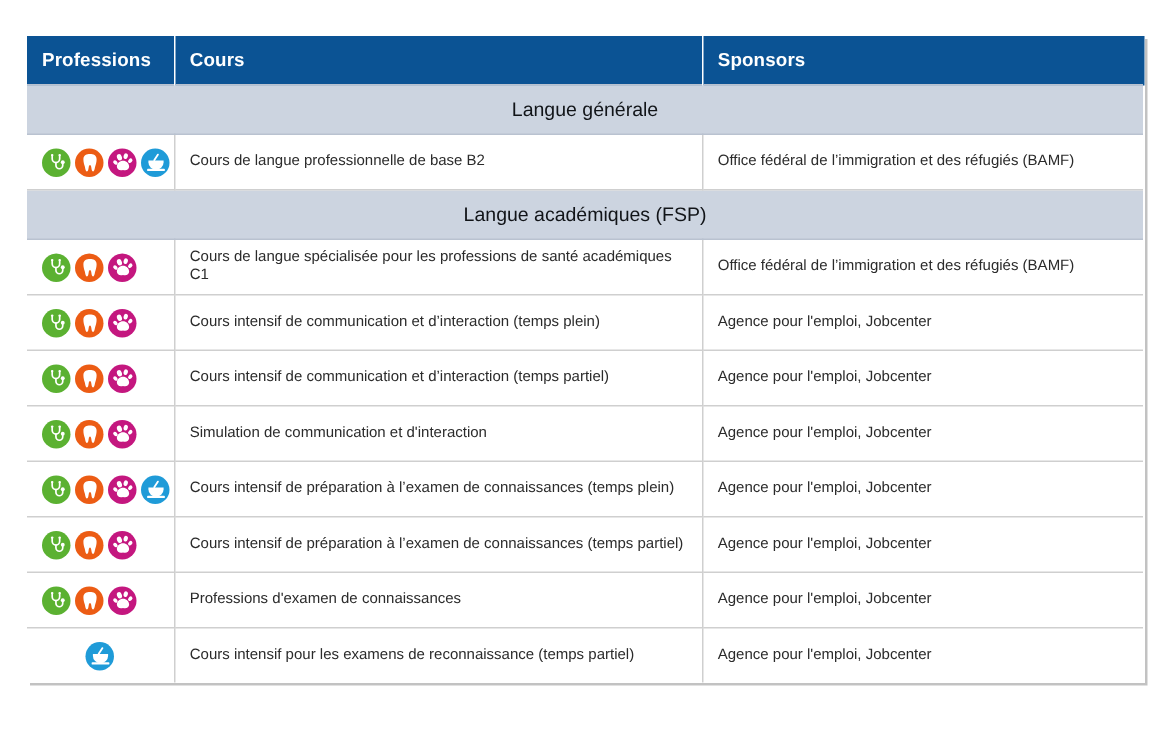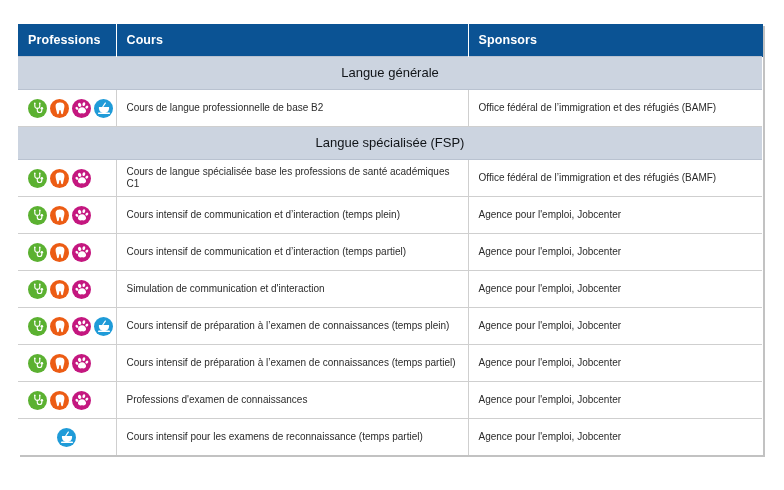--- a/index.html
+++ b/index.html
@@ -157,56 +157,56 @@
             </div>
           </td>
           <td>
             <span class="cell-txt">Cours de langue professionnelle de base B2</span>
           </td>
           <td>
             <span class="cell-txt">Office fédéral de l’immigration et des réfugiés (BAMF)</span>
           </td>
         </tr>
         <tr class="section">
-          <td colspan="3">Langue spécialisée (FSP)</td>
-        </tr>
-        <tr class="datarow">
-          <td class="prof">
-            <div class="icons">
-              <span class="ico ico-phys">
-    <svg width="13" height="13" viewBox="0 0 24 24" aria-hidden="true">
-      <g fill="none" stroke="#ffffff" stroke-width="2.1" stroke-linecap="round" stroke-linejoin="round">
-        <path d="M7 3v4.2a4.6 4.6 0 0 0 9.2 0V3"></path>
-        <path d="M11.6 11.8v3.4a4.2 4.2 0 0 0 8.4 0v-1.6"></path>
-      </g>
-      <circle cx="20" cy="11.4" r="2.4" fill="#ffffff"></circle>
-      <circle cx="7" cy="2.6" r="1.5" fill="#ffffff"></circle>
-      <circle cx="16.2" cy="2.6" r="1.5" fill="#ffffff"></circle>
-    </svg>
-  </span>
-              <span class="ico ico-dent">
-    <svg width="12" height="13" viewBox="0 0 24 26" aria-hidden="true">
-      <path fill="#ffffff" d="M12 1.2C7.6 1.2 3.2 2.6 3.2 8.2c0 4 .9 6.4 1.8 9.6.7 2.6 1 6.8 2.9 6.8 1.8 0 2-3.4 2.4-5.6.3-1.7.7-3 1.7-3s1.4 1.3 1.7 3c.4 2.2.6 5.6 2.4 5.6 1.9 0 2.2-4.2 2.9-6.8.9-3.2 1.8-5.6 1.8-9.6 0-5.6-4.4-7-8.8-7z"></path>
-    </svg>
-  </span>
-              <span class="ico ico-vet">
-    <svg width="14" height="14" viewBox="0 0 26 26" aria-hidden="true">
-      <g fill="#ffffff">
-        <ellipse cx="8.6" cy="7.2" rx="3.0" ry="4.0" transform="rotate(-22 8.6 7.2)"></ellipse>
-        <ellipse cx="16.4" cy="5.8" rx="2.6" ry="3.6" transform="rotate(16 16.4 5.8)"></ellipse>
-        <ellipse cx="22.0" cy="11.4" rx="2.3" ry="3.1" transform="rotate(44 22 11.4)"></ellipse>
-        <ellipse cx="3.6" cy="13.6" rx="2.3" ry="3.1" transform="rotate(-46 3.6 13.6)"></ellipse>
-        <path d="M13 11.6c4.1 0 7.6 3.4 7.6 7.1 0 3-2.4 4.6-5 4.6-1.1 0-1.9-.4-2.6-.4s-1.5.4-2.6.4c-2.6 0-5-1.6-5-4.6 0-3.7 3.5-7.1 7.6-7.1z"></path>
-      </g>
-    </svg>
-  </span>
-            </div>
-          </td>
-          <td>
-            <span class="cell-txt">Cours de langue spécialisée base les professions de santé académiques C1</span>
+          <td colspan="3">Langue académiques (FSP)</td>
+        </tr>
+        <tr class="datarow">
+          <td class="prof">
+            <div class="icons">
+              <span class="ico ico-phys">
+    <svg width="13" height="13" viewBox="0 0 24 24" aria-hidden="true">
+      <g fill="none" stroke="#ffffff" stroke-width="2.1" stroke-linecap="round" stroke-linejoin="round">
+        <path d="M7 3v4.2a4.6 4.6 0 0 0 9.2 0V3"></path>
+        <path d="M11.6 11.8v3.4a4.2 4.2 0 0 0 8.4 0v-1.6"></path>
+      </g>
+      <circle cx="20" cy="11.4" r="2.4" fill="#ffffff"></circle>
+      <circle cx="7" cy="2.6" r="1.5" fill="#ffffff"></circle>
+      <circle cx="16.2" cy="2.6" r="1.5" fill="#ffffff"></circle>
+    </svg>
+  </span>
+              <span class="ico ico-dent">
+    <svg width="12" height="13" viewBox="0 0 24 26" aria-hidden="true">
+      <path fill="#ffffff" d="M12 1.2C7.6 1.2 3.2 2.6 3.2 8.2c0 4 .9 6.4 1.8 9.6.7 2.6 1 6.8 2.9 6.8 1.8 0 2-3.4 2.4-5.6.3-1.7.7-3 1.7-3s1.4 1.3 1.7 3c.4 2.2.6 5.6 2.4 5.6 1.9 0 2.2-4.2 2.9-6.8.9-3.2 1.8-5.6 1.8-9.6 0-5.6-4.4-7-8.8-7z"></path>
+    </svg>
+  </span>
+              <span class="ico ico-vet">
+    <svg width="14" height="14" viewBox="0 0 26 26" aria-hidden="true">
+      <g fill="#ffffff">
+        <ellipse cx="8.6" cy="7.2" rx="3.0" ry="4.0" transform="rotate(-22 8.6 7.2)"></ellipse>
+        <ellipse cx="16.4" cy="5.8" rx="2.6" ry="3.6" transform="rotate(16 16.4 5.8)"></ellipse>
+        <ellipse cx="22.0" cy="11.4" rx="2.3" ry="3.1" transform="rotate(44 22 11.4)"></ellipse>
+        <ellipse cx="3.6" cy="13.6" rx="2.3" ry="3.1" transform="rotate(-46 3.6 13.6)"></ellipse>
+        <path d="M13 11.6c4.1 0 7.6 3.4 7.6 7.1 0 3-2.4 4.6-5 4.6-1.1 0-1.9-.4-2.6-.4s-1.5.4-2.6.4c-2.6 0-5-1.6-5-4.6 0-3.7 3.5-7.1 7.6-7.1z"></path>
+      </g>
+    </svg>
+  </span>
+            </div>
+          </td>
+          <td>
+            <span class="cell-txt">Cours de langue spécialisée pour les professions de santé académiques C1</span>
           </td>
           <td>
             <span class="cell-txt">Office fédéral de l’immigration et des réfugiés (BAMF)</span>
           </td>
         </tr>
         <tr class="datarow">
           <td class="prof">
             <div class="icons">
               <span class="ico ico-phys">
     <svg width="13" height="13" viewBox="0 0 24 24" aria-hidden="true">

